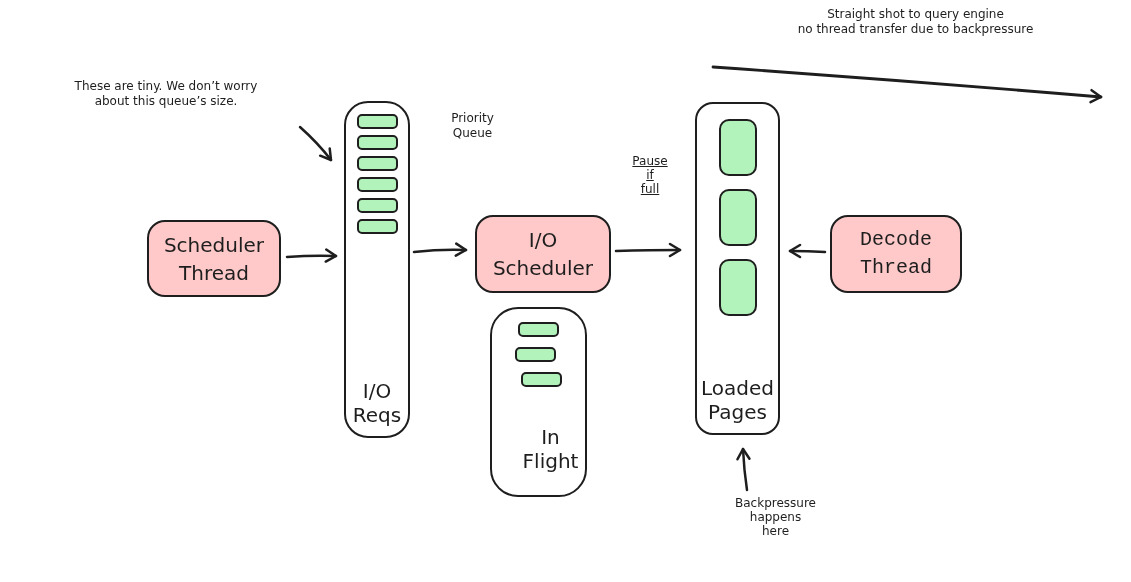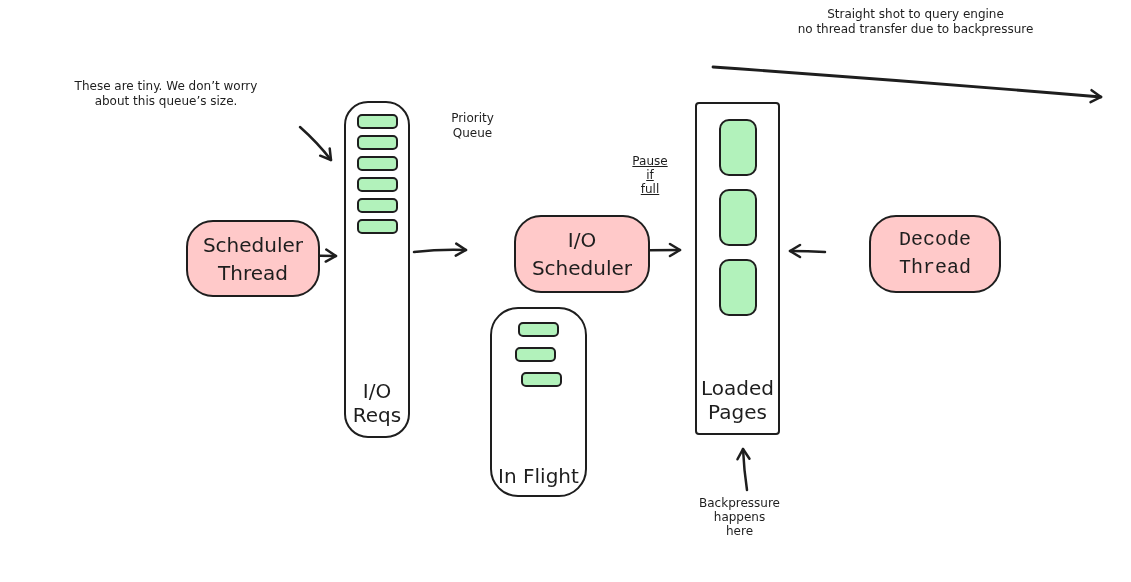--- a/index.html
+++ b/index.html
@@ -5,64 +5,64 @@
   :root {
     --background:#ffffff; --stroke:#1e1e1e; --node_fill:#ffc9c9; --item_fill:#b2f2bb;
   }
   * { box-sizing: border-box; margin: 0; padding: 0; }
   body { background:#fff; font-family:"DejaVu Sans", sans-serif; color:var(--stroke); }
   #canvas { position:relative; width:1131px; height:582px; background:var(--background); overflow:hidden; }
   #arrows { position:absolute; left:0; top:0; width:1131px; height:582px; pointer-events:none; }
 
   .node {
     position:absolute; background:var(--node_fill);
-    border:2.5px solid var(--stroke); border-radius:27px;
+    border:2.5px solid var(--stroke); border-radius:18px;
     display:flex; align-items:center; justify-content:center;
-    text-align:center; font-size:20px; line-height:1.4; white-space:pre-line;margin-left:39px;
+    text-align:center; font-size:20px; line-height:1.4; white-space:pre-line;
   }
   #node-scheduler { left:147px; top:220px; width:134px; height:77px; }
   #node-io-scheduler { left:475px; top:215px; width:136px; height:78px; }
   #node-decode { left:830px; top:215px; width:132px; height:78px;font-family:Liberation Mono, monospace; }
 
   .qbox {
     position:absolute; background:var(--background);
     border:2.5px solid var(--stroke);
   }
   #box-ioreqs { left:344px; top:101px; width:66px; height:337px; border-radius:24px; }
   #box-inflight { left:490px; top:307px; width:97px; height:190px; border-radius:28px; }
-  #box-loaded { left:695px; top:102px; width:85px; height:333px; border-radius:4px; }
+  #box-loaded { left:695px; top:102px; width:85px; height:333px; border-radius:18px; }
 
   .qitems { position:absolute; left:0; right:0; display:flex; flex-direction:column; align-items:center; }
   #box-ioreqs .qitems { top:11px; gap:6px; }
   #box-inflight .qitems { top:13px; gap:10px; }
   #box-loaded .qitems { top:15px; gap:13px; }
 
   .qitem {
     width:41px; height:15px; background:var(--item_fill);
     border:2.5px solid var(--stroke); border-radius:5px;
   }
   #box-inflight .qitem:nth-child(2) { transform:translateX(-3px); }
   #box-inflight .qitem:nth-child(3) { transform:translateX(3px); }
   .pageitem { width:38px; height:57px; border-radius:10px; }
 
   .qlabel {
     position:absolute; left:0; right:0; text-align:center;
     font-size:20px; line-height:1.2; white-space:pre-line;
   }
   #box-ioreqs .qlabel { bottom:9px; }
-  #box-inflight .qlabel { bottom:7px; }
+  #box-inflight .qlabel { bottom:22px;margin-left:24px; }
   #box-loaded .qlabel { bottom:9px; }
 
   .note {
     position:absolute; text-align:center; font-size:12px; line-height:1.25; white-space:pre-line;
   }
   #note-tiny { left:0px; top:79px; width:332px; }
   #note-priority { left:420px; top:111px; width:105px; }
   #note-pause { left:610px; top:155px; width:80px; line-height:1.15;text-decoration:underline; }
-  #note-backpressure { left:662px; top:497px; width:155px; line-height:1.15; }
+  #note-backpressure { left:698px; top:497px; width:155px; line-height:1.15; }
   #note-straight { left:700px; top:7px; width:431px; }
 </style>
 </head>
 <body>
 
 <div id="canvas">
 
   <svg id="arrows" xmlns="http://www.w3.org/2000/svg">
     <defs>
       <marker id="ah" viewBox="0 0 16 16" markerWidth="16" markerHeight="16" refX="12" refY="8" orient="auto" markerUnits="userSpaceOnUse">

